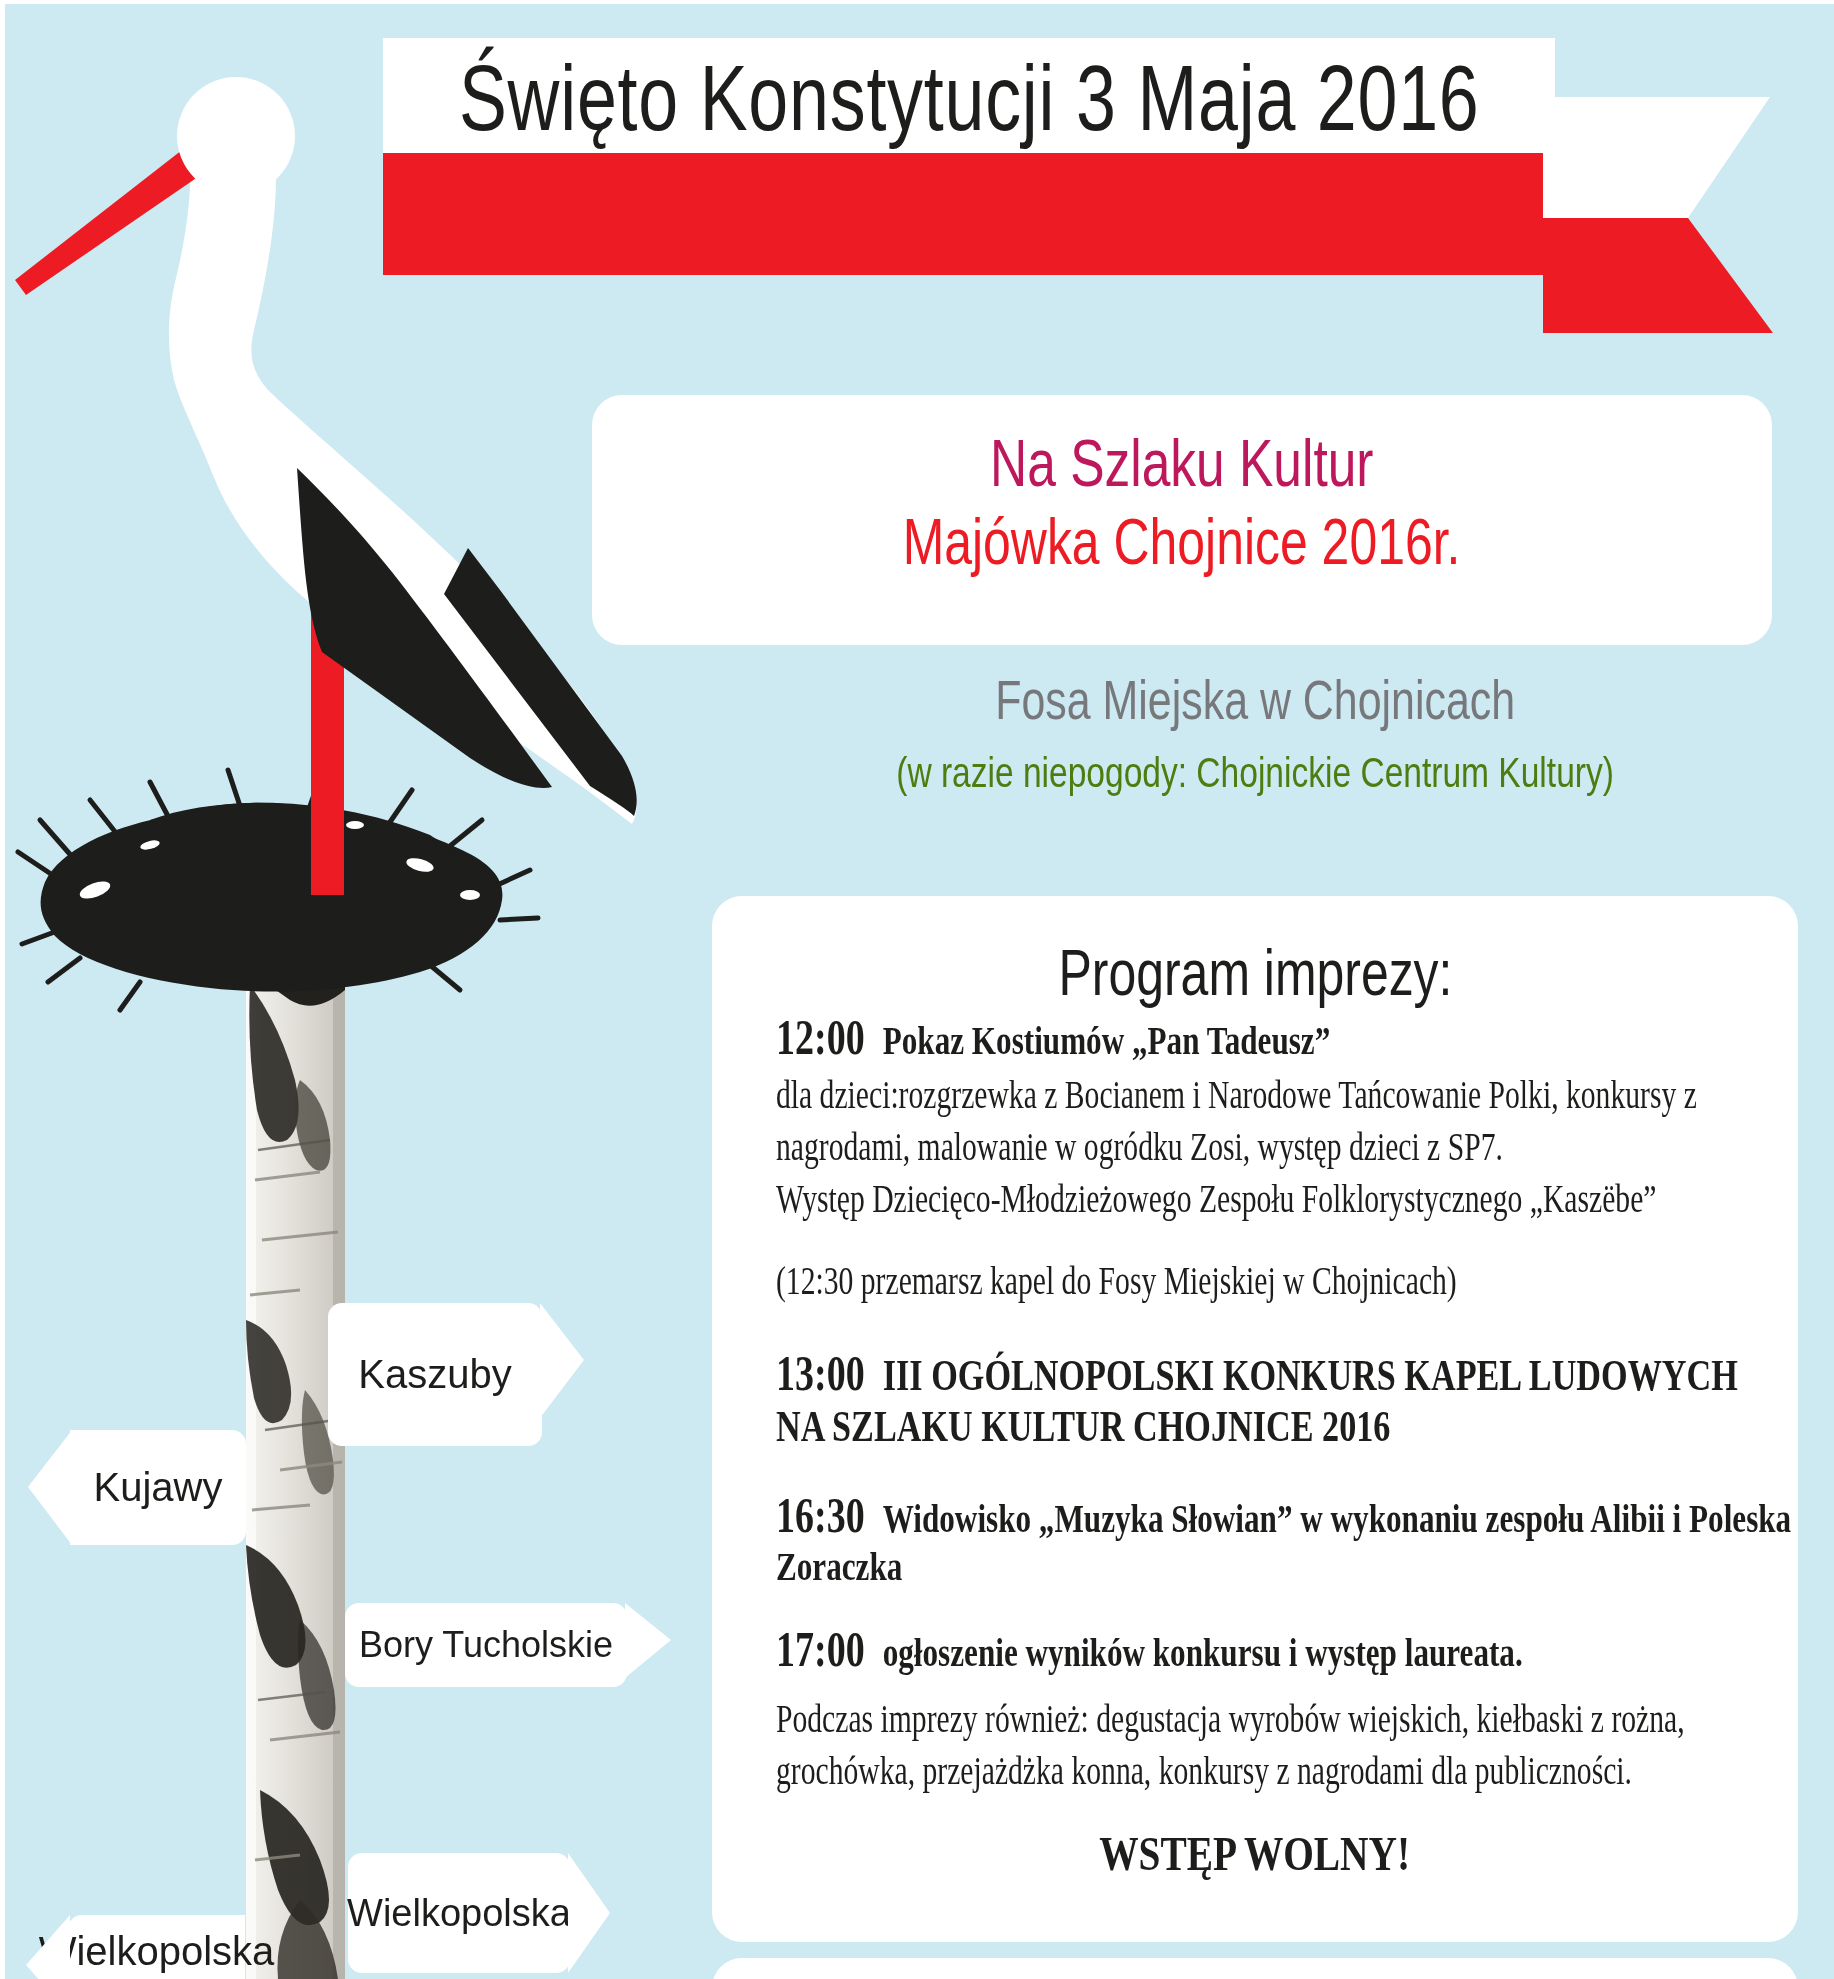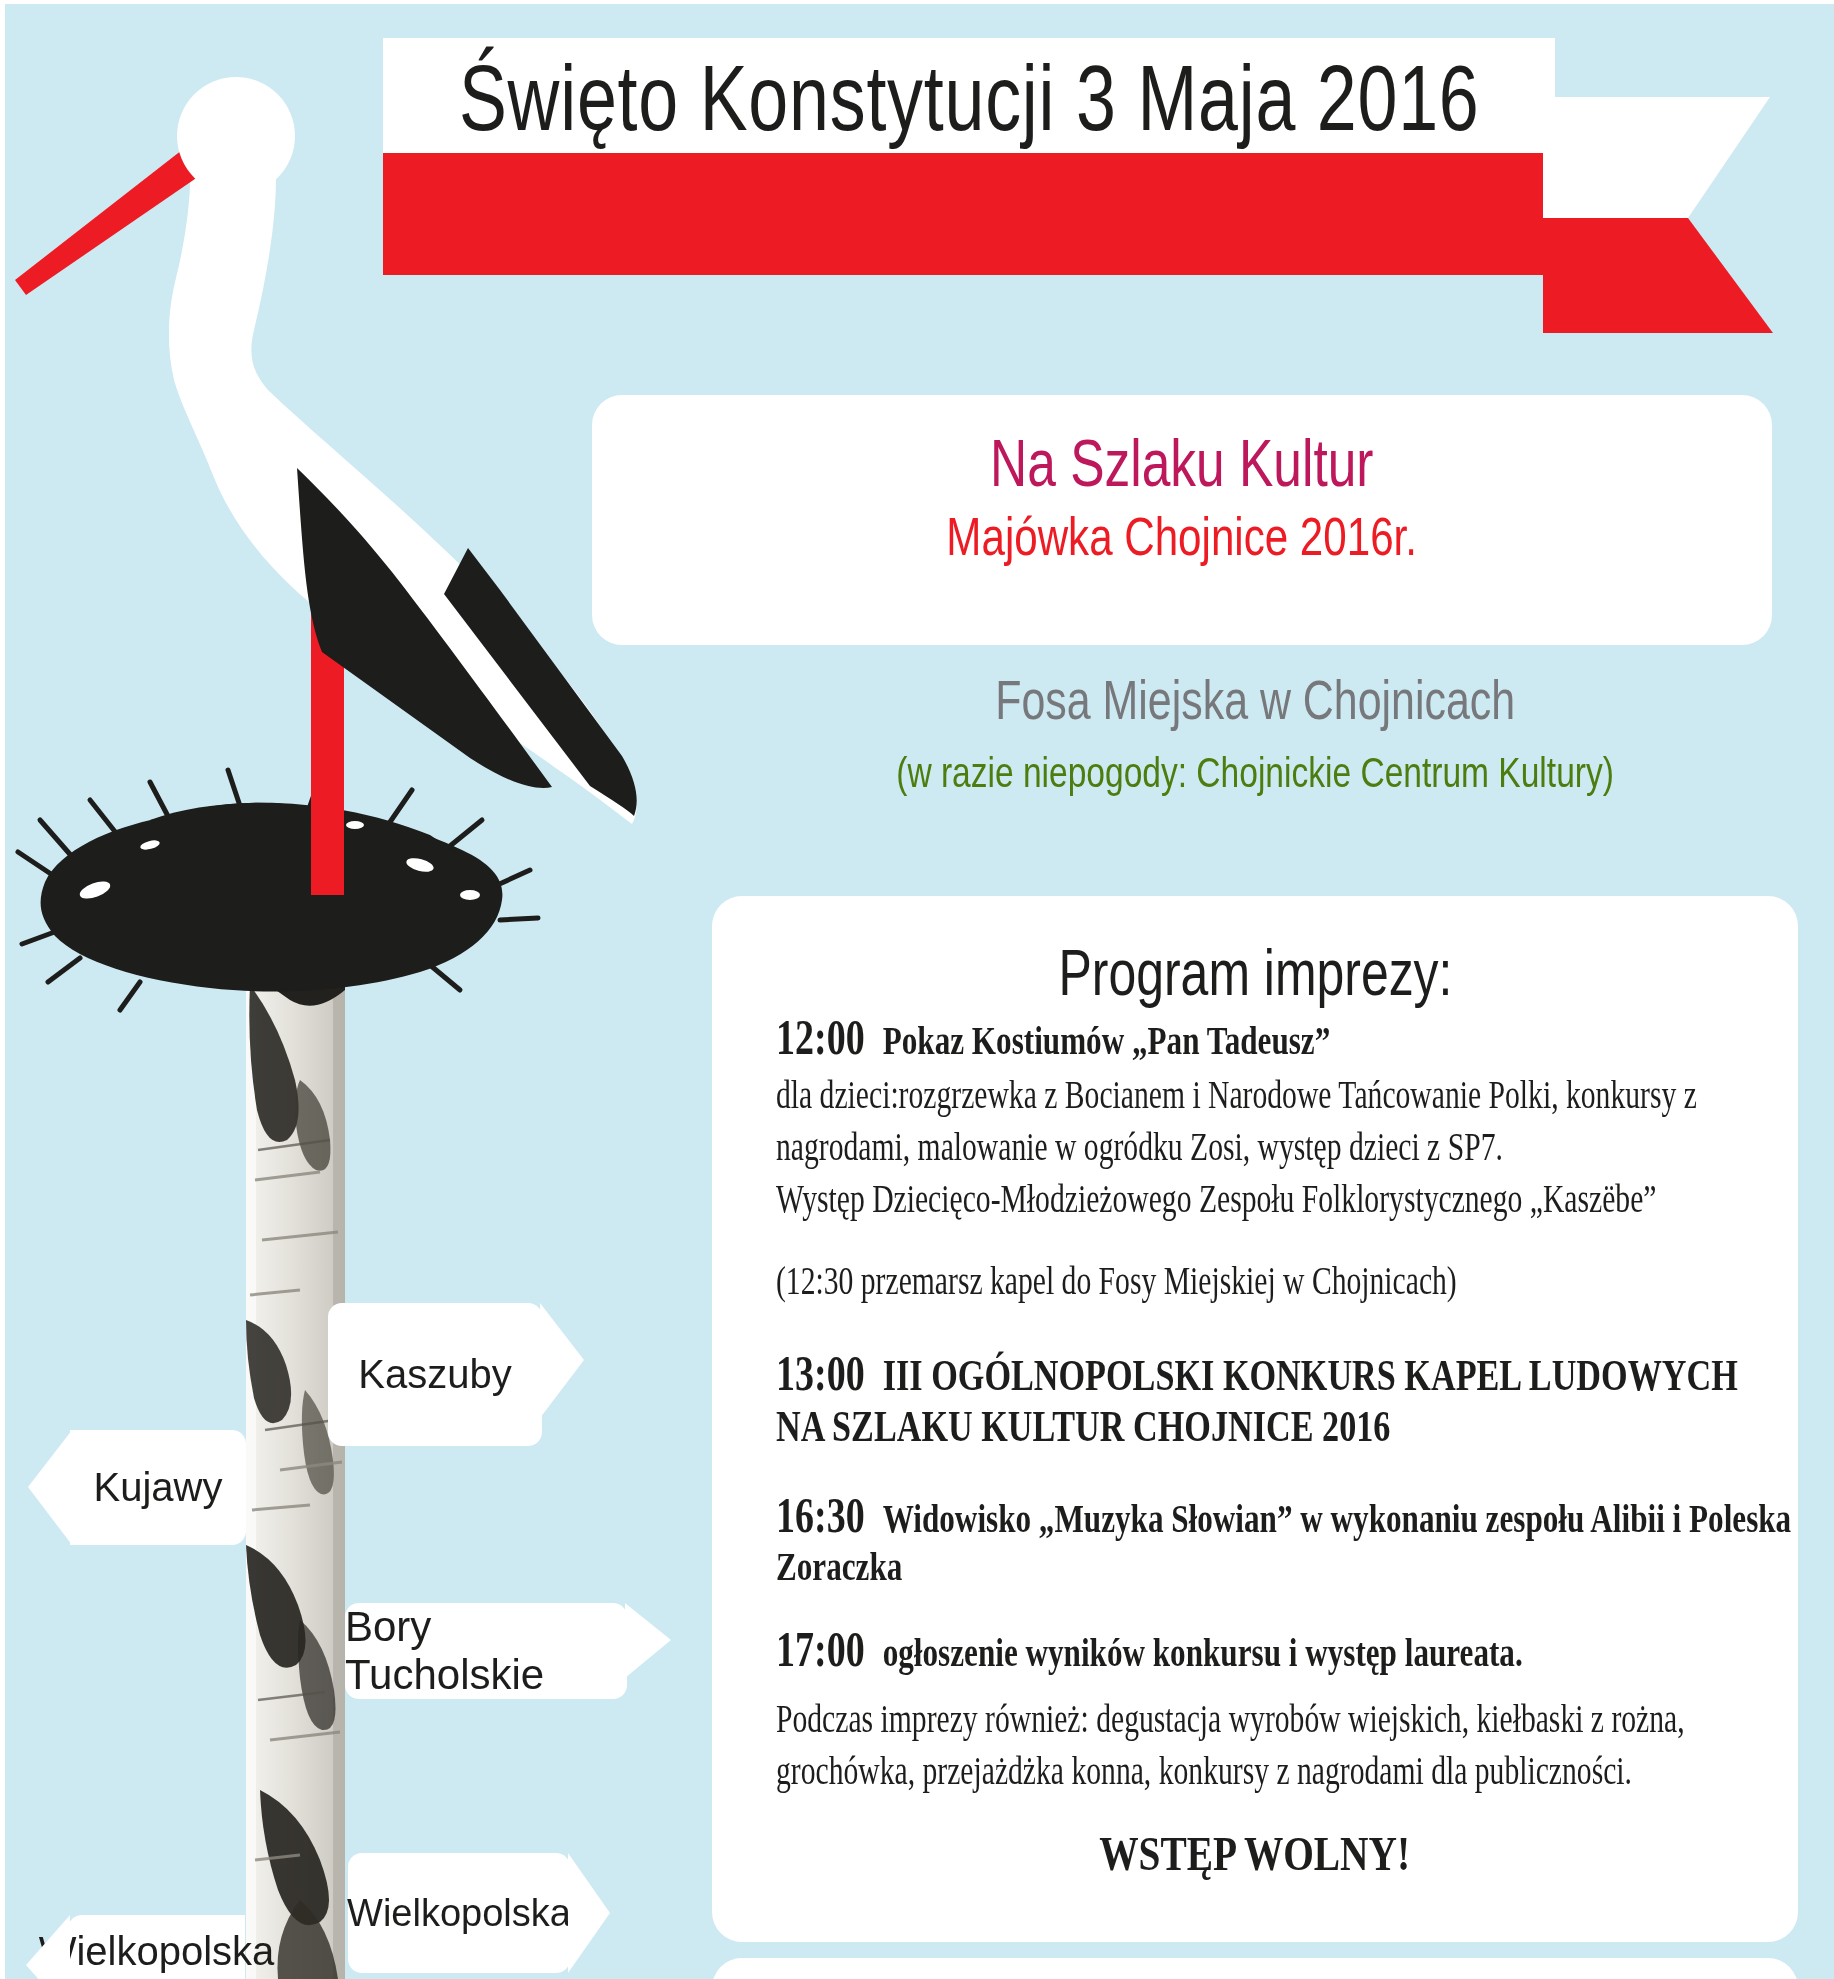--- a/index.html
+++ b/index.html
@@ -30,21 +30,21 @@
   .white-box{background:#ffffff;border-radius:30px;}
   #event-box{left:592px;top:395px;width:1180px;height:250px;}
   #program-box{left:712px;top:896px;width:1086px;height:1046px;}
   #bottom-box{left:712px;top:1958px;width:1086px;height:90px;}
 
   .center-line{text-align:center;}
   .sqz{display:inline-block;white-space:nowrap;transform:scaleX(0.78);transform-origin:50% 50%;}
   .sqzL{display:inline-block;white-space:nowrap;transform:scaleX(0.76);transform-origin:0 50%;}
 
   .event-line1{left:592px;top:425px;width:1180px;font-size:66px;color:#be185d;}
-  .event-line2{left:592px;top:505px;width:1180px;font-size:54px;color:#ed1c24;}
+  .event-line2{left:592px;top:505px;width:1180px;font-size:64px;color:#ed1c24;}
 
   .loc-line1{left:712px;top:668px;width:1086px;font-size:55px;color:#77787b;}
   .loc-line2{left:712px;top:748px;width:1086px;font-size:43px;color:#4d7c0f;}
 
   .program-title{left:712px;top:936px;width:1086px;font-size:64px;color:#1d1d1b;}
 
   .pline{position:absolute;left:776px;width:1060px;font-family:"Liberation Serif", serif;color:#1d1d1b;font-size:39px;}
   .pline .time{font-size:50px;font-weight:bold;}
   .pline .htitle{font-size:41px;font-weight:bold;margin-left:14px;}
   .pline .hupper{font-size:45px;font-weight:bold;margin-left:14px;}
@@ -55,21 +55,21 @@
 
   
   .sign-body{position:absolute;background:#ffffff;border-radius:14px;
     display:flex;align-items:center;justify-content:center;
     font-size:40px;color:#1d1d1b;}
   .sign-tip{position:absolute;width:0;height:0;}
   #sign-kaszuby-body{left:328px;top:1303px;width:214px;height:143px;}
   #sign-kaszuby-tip{left:540px;top:1303px;border-top:57px solid transparent;border-bottom:58px solid transparent;border-left:44px solid #ffffff;}
   #sign-kujawy-body{left:70px;top:1430px;width:176px;height:115px;border-radius:0 14px 14px 0;}
   #sign-kujawy-tip{left:28px;top:1430px;border-top:57px solid transparent;border-bottom:58px solid transparent;border-right:44px solid #ffffff;}
-  #sign-bory-body{left:345px;top:1603px;width:282px;height:96px;font-size:42px;}
+  #sign-bory-body{left:345px;top:1603px;width:282px;height:84px;font-size:36px;}
   #sign-bory-tip{left:625px;top:1603px;border-top:37px solid transparent;border-bottom:38px solid transparent;border-left:46px solid #ffffff;}
   #sign-lubelszczyzna-body{left:348px;top:1853px;width:222px;height:120px;font-size:38px;}
   #sign-lubelszczyzna-tip{left:568px;top:1853px;border-top:60px solid transparent;border-bottom:60px solid transparent;border-left:42px solid #ffffff;}
   #sign-wielkopolska-body{left:68px;top:1915px;width:177px;height:100px;border-radius:14px 0 0 0;align-items:flex-start;padding-top:14px;box-sizing:border-box;}
   #sign-wielkopolska-tip{left:26px;top:1915px;border-top:50px solid transparent;border-bottom:50px solid transparent;border-right:44px solid #ffffff;}
 </style>
 </head>
 <body>
 
 <div class="abs edge-left"></div>

